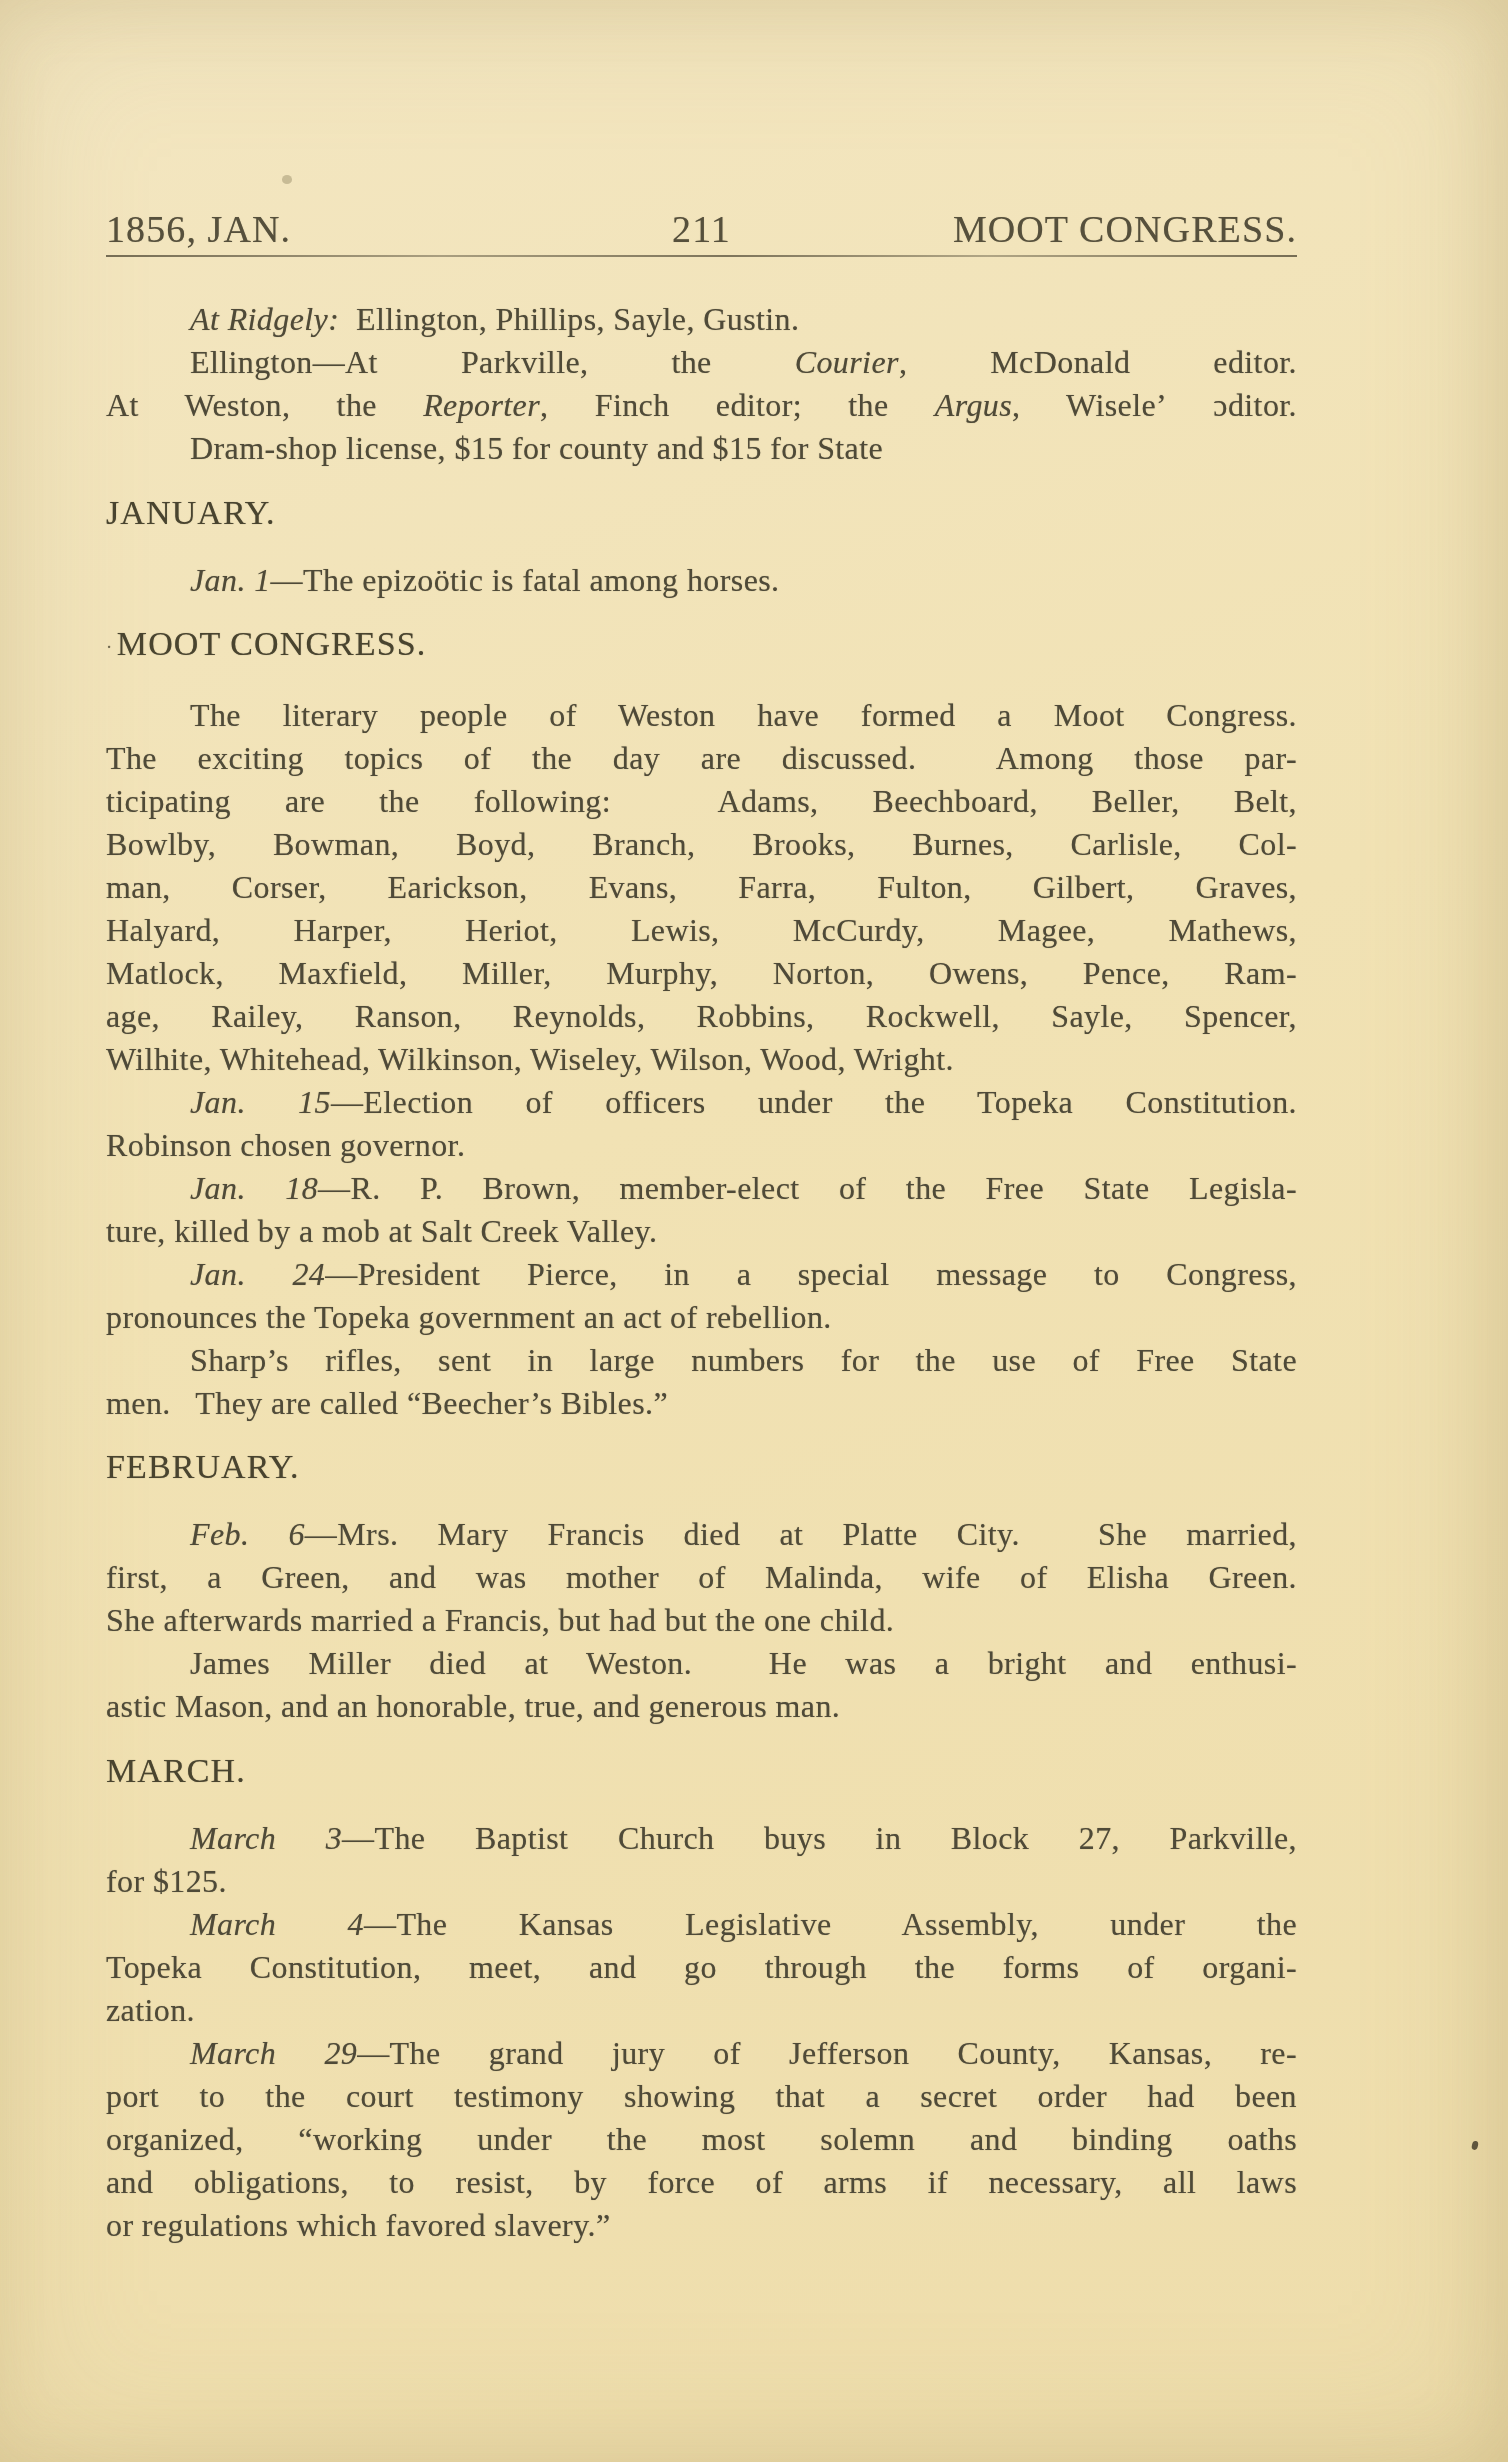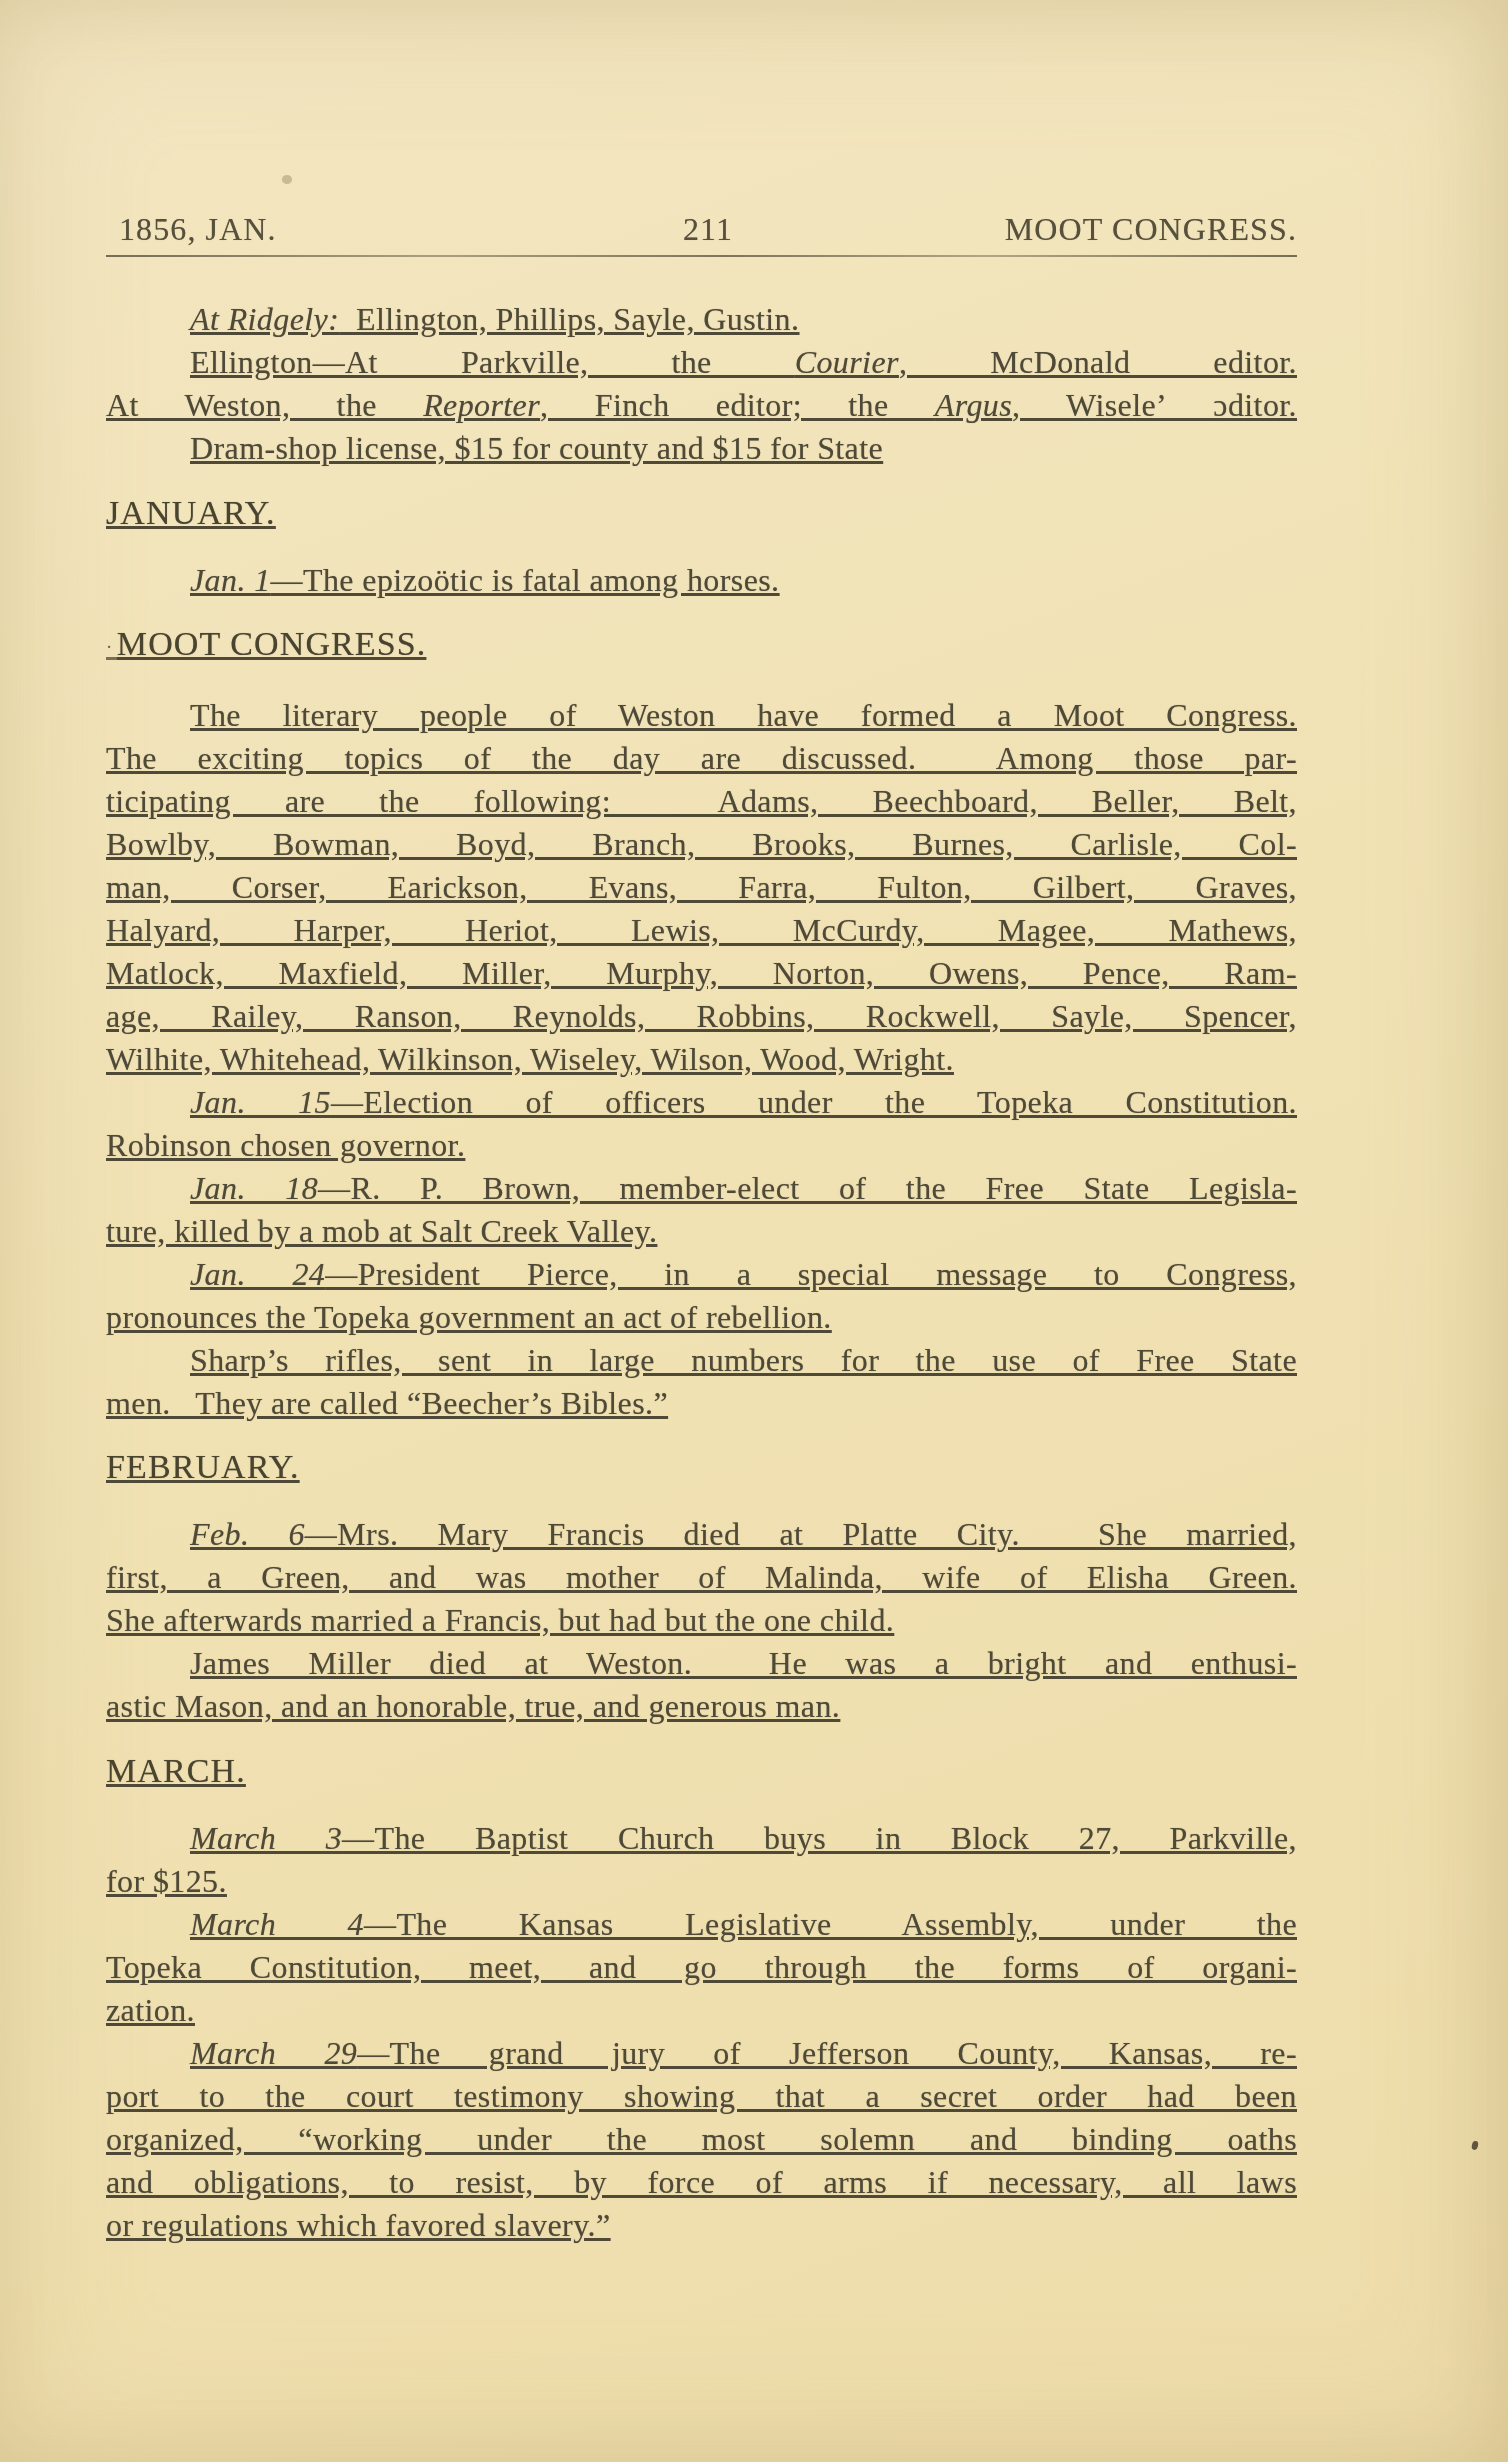--- a/index.html
+++ b/index.html
@@ -12,32 +12,32 @@
   .page{
     position:relative;width:1509px;height:2462px;
     background:linear-gradient(160deg,#f3e6c1 0%,#f1e2b4 45%,#eeddab 100%);
     box-shadow:inset 0 0 143px rgba(186,164,112,0.30), inset -18px 0 64px rgba(170,148,96,0.18);
     color:var(--ink,#4f4a38);
     overflow:hidden;
   }
   .content{position:absolute;left:106px;top:0;width:1191px;}
   .runhead{
     margin-top:213px;display:flex;align-items:flex-start;
-    font-size:32px;line-height:33px;letter-spacing:1.1px;
-    color:#56503c;text-shadow:0 0 0.7px rgba(86,80,60,.5);margin-left:13px;
+    font-size:38px;line-height:33px;letter-spacing:1.1px;
+    color:#56503c;text-shadow:0 0 0.7px rgba(86,80,60,.5);
   }
   .runhead .hl{flex:1;text-align:left;}
   .runhead .hc{flex:1;text-align:center;}
   .runhead .hr{flex:1;text-align:right;}
   .rule{
     margin-top:8.6px;height:2.9px;
     background:linear-gradient(90deg,rgba(96,88,66,.85),rgba(96,88,66,.5) 28%,rgba(96,88,66,.8) 52%,rgba(96,88,66,.45) 74%,rgba(96,88,66,.85));
     box-shadow:0 5px 0 -2.1px rgba(96,88,66,.4);
   }
-  .text{margin-top:41px;font-size:32px;line-height:43px;text-decoration:underline;}
+  .text{margin-top:41px;font-size:32px;line-height:43px;}
   .line{
     white-space:pre-wrap;
     letter-spacing:0.4px;
     text-shadow:0 0 0.9px rgba(88,82,62,.55);
   }
   .line.ind{text-indent:84px;}
   .line.j{text-align:justify;text-align-last:justify;}
   .line em{font-style:italic;}
   .heading{
     margin:21.4px 0 26px;text-align:left;

